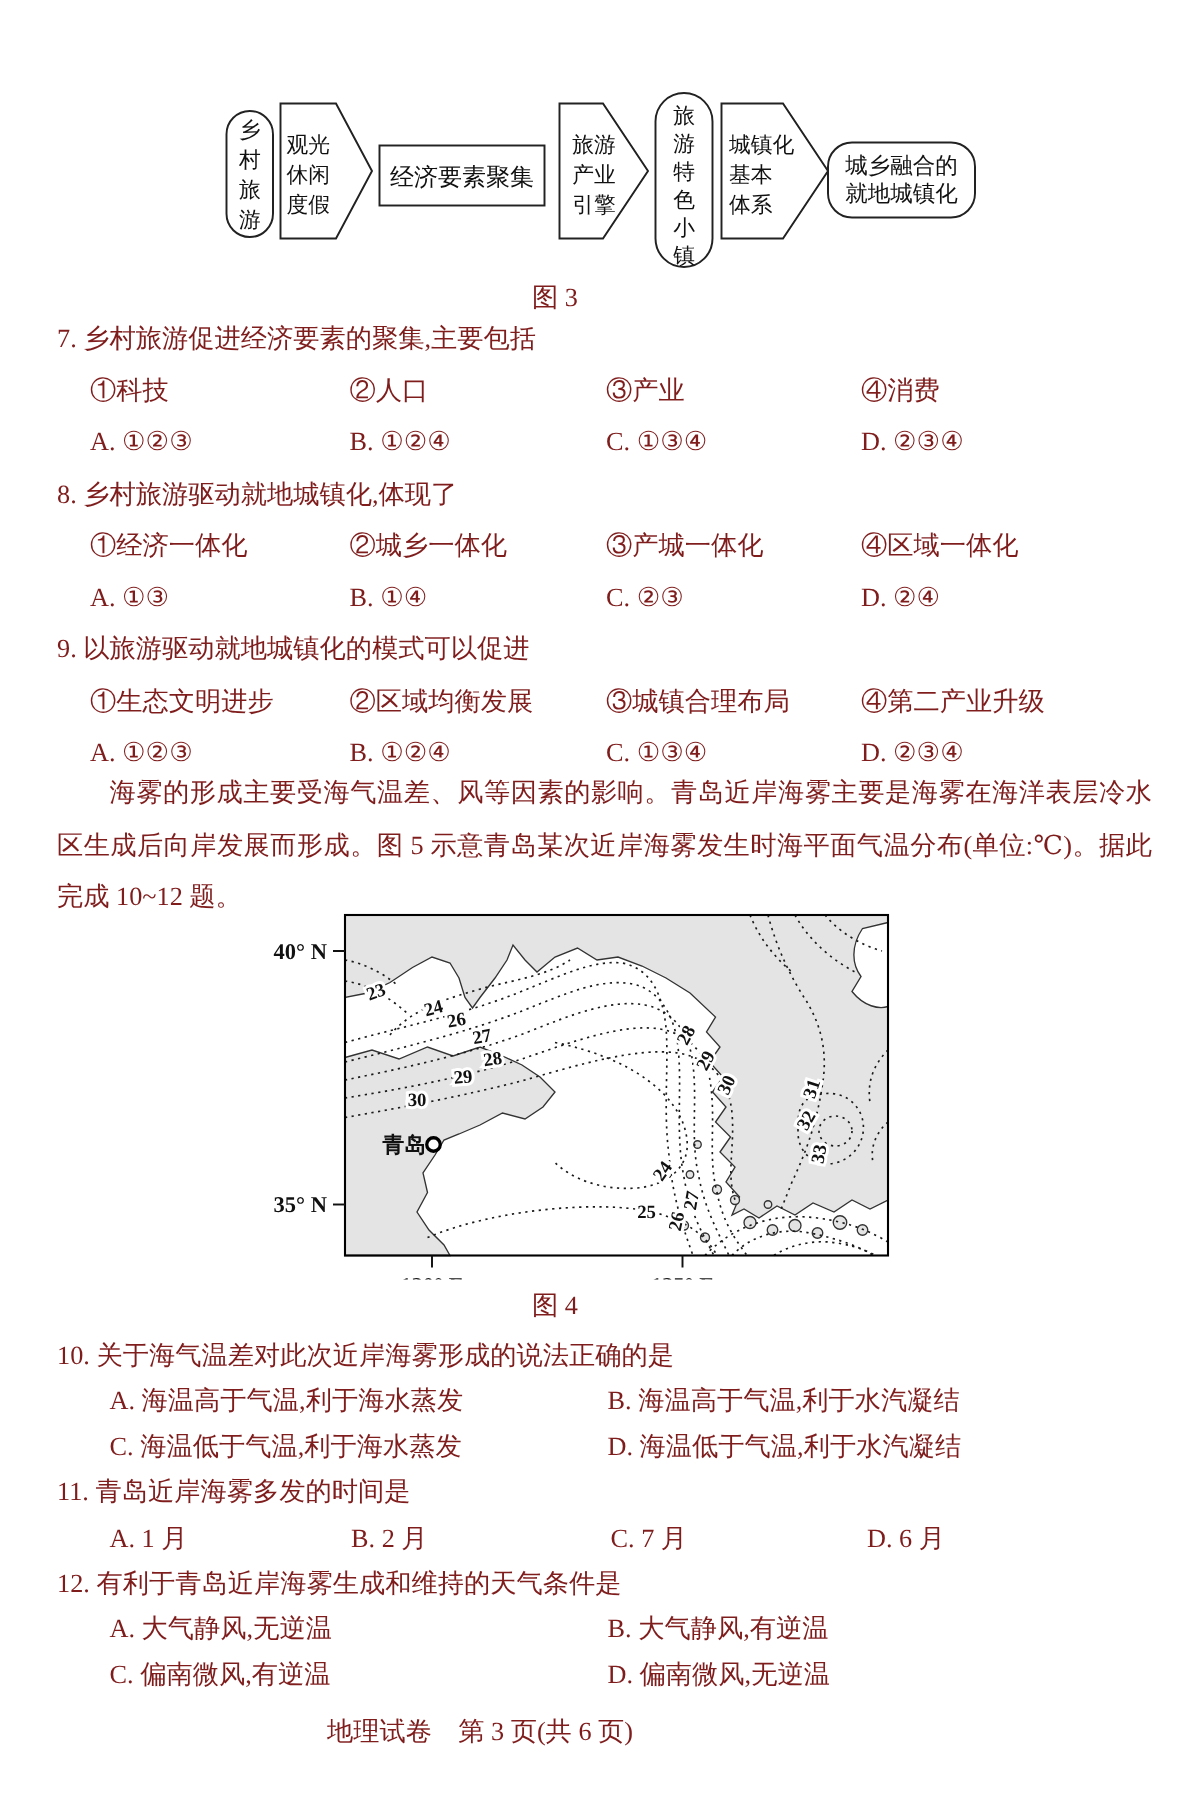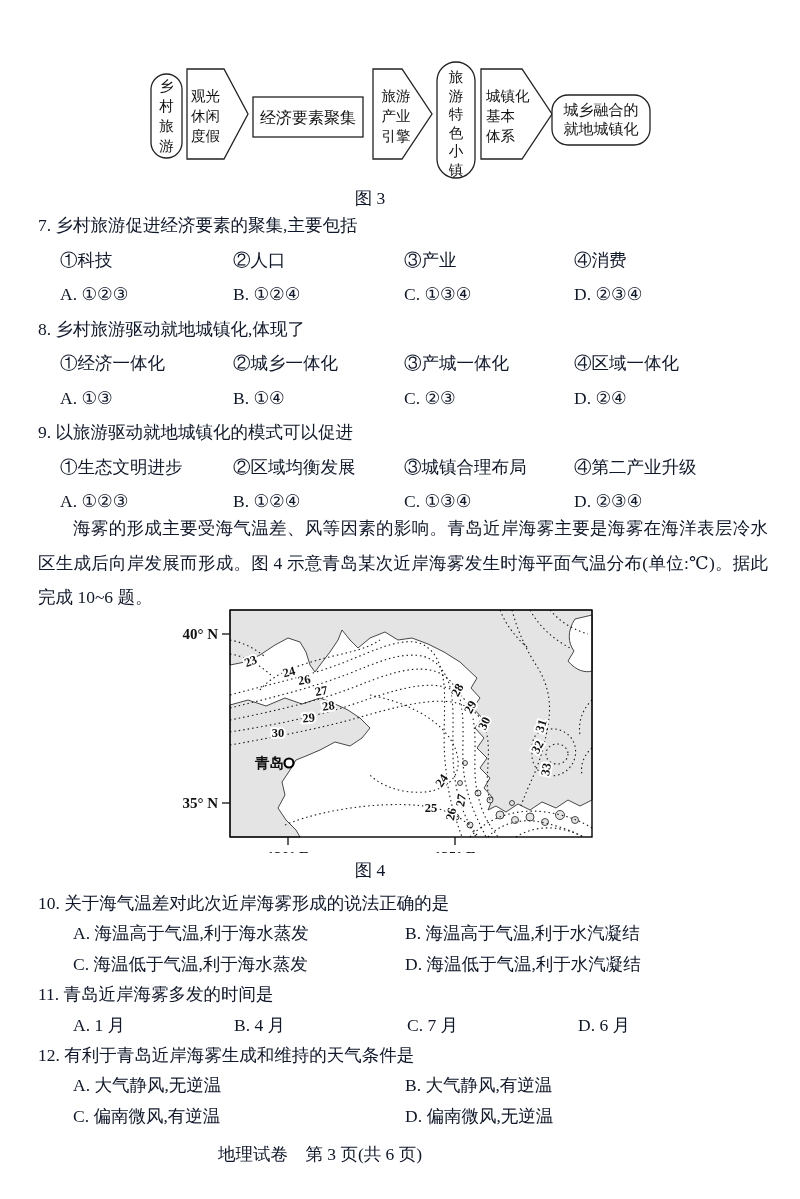--- a/index.html
+++ b/index.html
@@ -1,18 +1,18 @@
 <!DOCTYPE html>
 <html><head>
 <meta charset="utf-8">
 <style>
   html,body{margin:0;padding:0;background:#9a9a9a;}
   .page{
     position:relative;width:800px;height:1199px;margin:0 auto;
-    background:#ffffff;color:#0f172a;
+    background:#ffffff;color:#7f1d1d;
     font-family:"Liberation Serif","DejaVu Serif",serif;
     overflow:hidden;
   }
   svg text{font-family:"Liberation Serif","DejaVu Serif",serif;}
   .caption{position:absolute;left:0;width:740px;text-align:center;
     font-size:17.5px;line-height:24px;}
   #fig3-cap{top:186px;}
   #fig4-cap{top:858px;}
   #fig3-svg{position:absolute;left:140px;top:55px;}
   #fig4-svg{position:absolute;left:160px;top:603px;}
@@ -112,21 +112,21 @@
       <span>④第二产业升级</span>
     </div>
     <div class="row items4">
       <span>A. ①②③</span>
       <span>B. ①②④</span>
       <span>C. ①③④</span>
       <span>D. ②③④</span>
     </div>
   </div>
 
-  <div id="passage">海雾的形成主要受海气温差、风等因素的影响。青岛近岸海雾主要是海雾在海洋表层冷水区生成后向岸发展而形成。图 4 示意青岛某次近岸海雾发生时海平面气温分布(单位:℃)。据此完成 10~6 题。</div>
+  <div id="passage">海雾的形成主要受海气温差、风等因素的影响。青岛近岸海雾主要是海雾在海洋表层冷水区生成后向岸发展而形成。图 5 示意青岛某次近岸海雾发生时海平面气温分布(单位:℃)。据此完成 10~12 题。</div>
 
   <svg id="fig4-svg" width="460" height="250" viewBox="0 0 460 250">
 
     <rect x="70" y="7" width="362" height="227" class="sea"></rect>
 
     <path class="land coast" d="M70,7 L432,7 L432,197 L420,203 L408,197 L396,205 L382,199 L370,207 L358,201 L346,209 L336,203 L328,207
          L333,195 L324,185 L330,175 L320,165 L327,155 L317,145 L324,135 L315,125 L322,115 L313,105 L320,95 L311,85 L317,75
          L300,59 L284,49 L268,41 L252,35 L238,37 L225,29
          L210,35 L198,45 L190,37 L182,27
          L178,37 L170,49 L160,62 L155,69 L150,62 L146,49 L140,39
@@ -220,21 +220,21 @@
       <span>A. 海温高于气温,利于海水蒸发</span>
       <span>B. 海温高于气温,利于水汽凝结</span>
     </div>
     <div class="row choices2">
       <span>C. 海温低于气温,利于海水蒸发</span>
       <span>D. 海温低于气温,利于水汽凝结</span>
     </div>
     <div>11. 青岛近岸海雾多发的时间是</div>
     <div class="row choices4b">
       <span>A. 1 月</span>
-      <span>B. 4 月</span>
+      <span>B. 2 月</span>
       <span>C. 7 月</span>
       <span>D. 6 月</span>
     </div>
     <div>12. 有利于青岛近岸海雾生成和维持的天气条件是</div>
     <div class="row choices2">
       <span>A. 大气静风,无逆温</span>
       <span>B. 大气静风,有逆温</span>
     </div>
     <div class="row choices2">
       <span>C. 偏南微风,有逆温</span>

